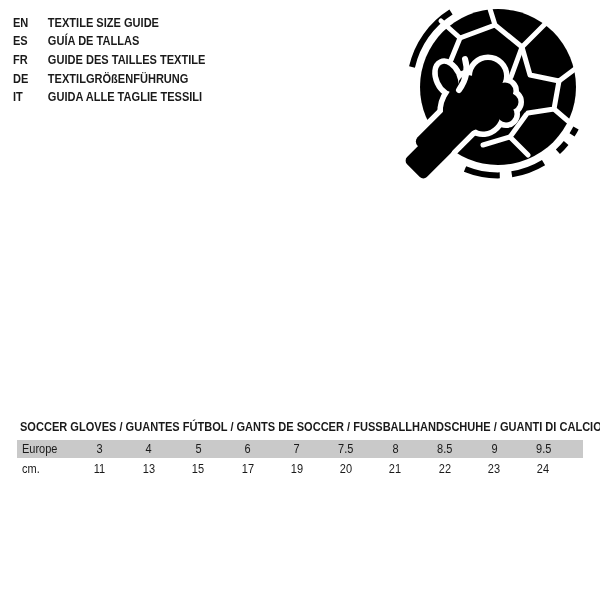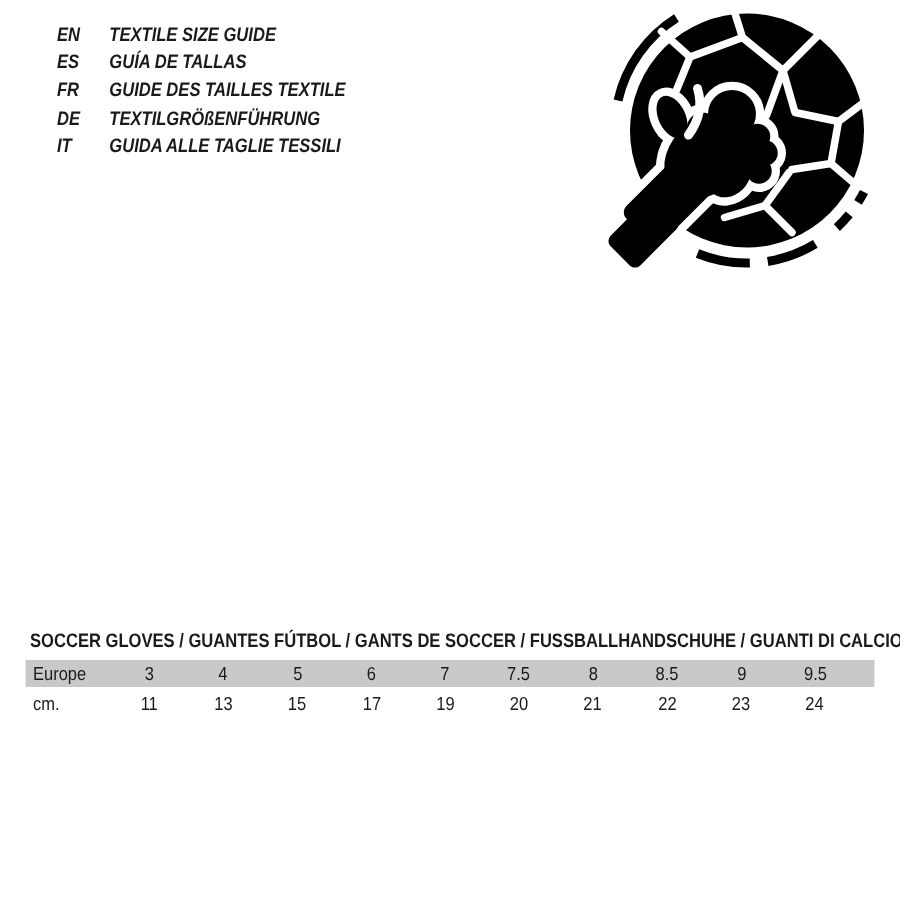--- a/index.html
+++ b/index.html
@@ -5,21 +5,21 @@
   html,body { margin:0; padding:0; }
   body {
     width:600px; height:600px; position:relative; overflow:hidden;
     background:#ffffff;
     font-family:"Liberation Sans","DejaVu Sans",sans-serif;
     color:#1a1a1a;
     -webkit-font-smoothing:antialiased;
   }
 
   
-  .langs { position:absolute; left:38px; top:13px;font-style:italic; }
+  .langs { position:absolute; left:13px; top:13px; }
   .lang-row {
     display:flex; align-items:center; height:18.6px;
     font-weight:bold; font-size:13px; white-space:nowrap;
     transform:scaleX(0.85); transform-origin:left center;
   }
   .lang-code { width:41px; flex:0 0 41px; }
 
   
   .icon-wrap { position:absolute; left:398px; top:5px; width:185px; height:185px; }
   .icon-wrap svg { width:100%; height:100%; display:block; }

